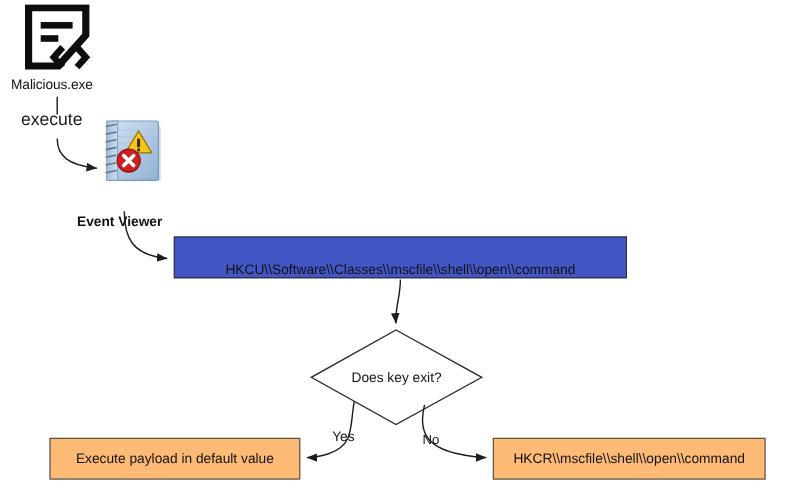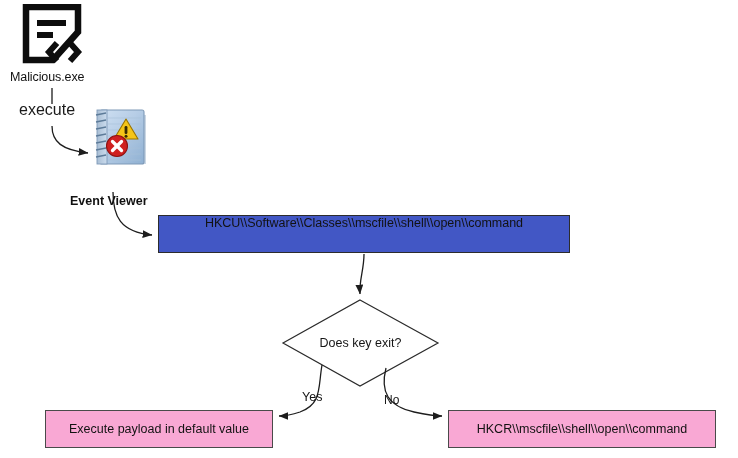--- a/index.html
+++ b/index.html
@@ -65,21 +65,21 @@
   }
 
   
   #hkcu-box {
     left: 158px; top: 215px;
     width: 412px; height: 38px;
     background: #4257c5;
     border: 1.2px solid #2c2c2c;
     box-sizing: border-box;
     display: flex;
-    align-items: flex-start;
+    align-items: flex-end;
     justify-content: center;
   }
   #hkcu-box .boxtext {
     font-size: 12.5px;
     color: #121212;
     white-space: nowrap;
   }
 
   
   #decision-wrap {
@@ -106,40 +106,39 @@
     color: #151515;
   }
   #no-label {
     left: 384px; top: 393px;
     font-size: 12px;
     color: #151515;
   }
 
   
   .outcome-box {
-    background: #f9a8d4;
+    background: #fdba74;
     border: 1.2px solid #4a4a4a;
     box-sizing: border-box;
     display: flex;
     align-items: center;
     justify-content: center;
-    margin-top: 12px;
   }
   .outcome-box .boxtext {
     font-size: 12.5px;
     color: #121212;
     white-space: nowrap;
   }
   #payload-box {
     left: 45px; top: 398px;
     width: 228px; height: 38px;
   }
   #hkcr-box {
     left: 448px; top: 398px;
-    width: 268px; height: 38px;
+    width: 248px; height: 38px;
   }
 </style>
 </head>
 <body>
 
 <div id="canvas">
 
   <svg id="edges" viewBox="0 0 738 458" width="738" height="458">
     <defs>
       <marker id="arrow" markerWidth="9" markerHeight="9" refX="7.2" refY="3" orient="auto" markerUnits="strokeWidth">

